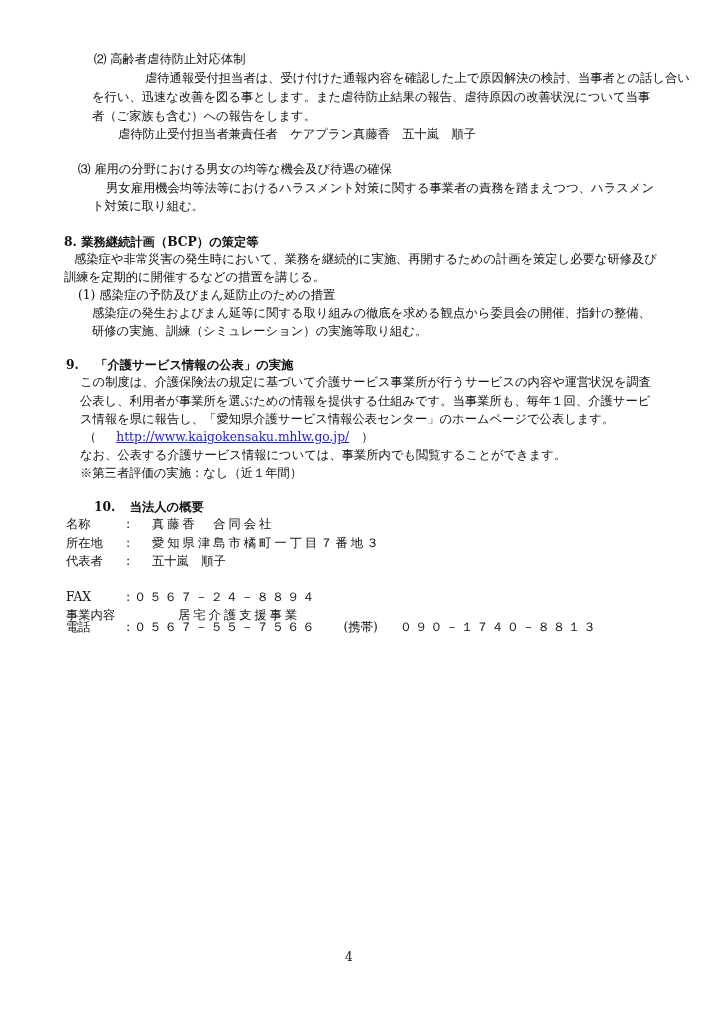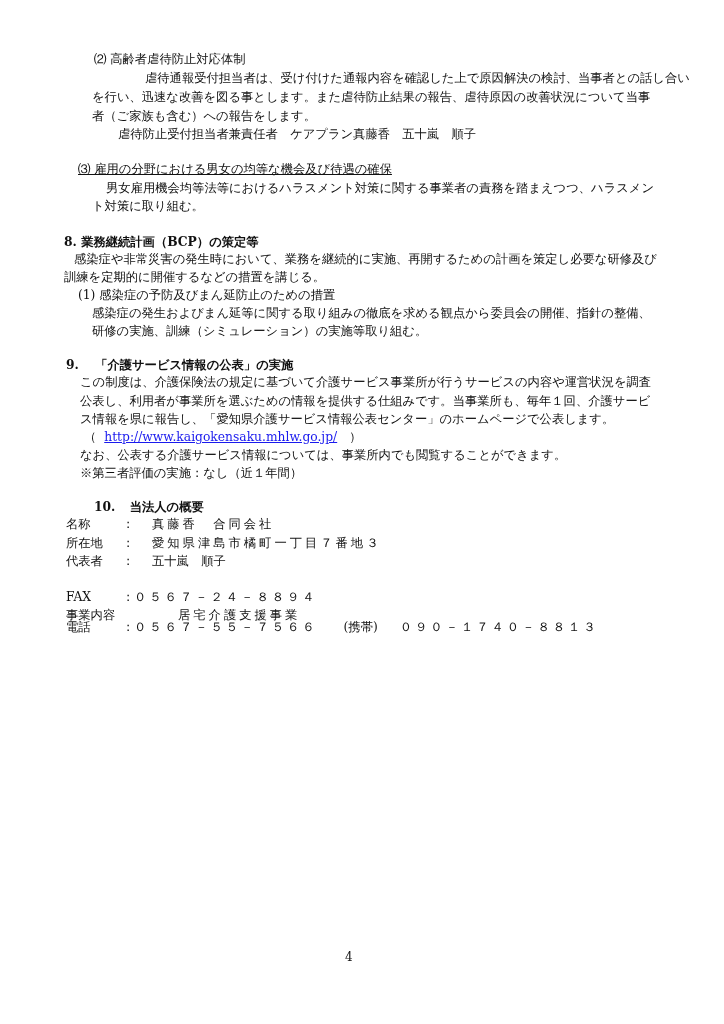--- a/index.html
+++ b/index.html
@@ -19,21 +19,21 @@
 </style>
 </head>
 <body>
 
 <div class="line" style="left:94px; top:50px;">⑵ 高齢者虐待防止対応体制</div>
 <div class="line" style="left:122px; top:69px;margin-left:23px;">虐待通報受付担当者は、受け付けた通報内容を確認した上で原因解決の検討、当事者との話し合い</div>
 <div class="line" style="left:92px; top:88px;">を行い、迅速な改善を図る事とします。また虐待防止結果の報告、虐待原因の改善状況について当事</div>
 <div class="line" style="left:92px; top:107px;">者（ご家族も含む）への報告をします。</div>
 <div class="line" style="left:118px; top:125px;">虐待防止受付担当者兼責任者　ケアプラン真藤香　五十嵐　順子</div>
 
-<div class="line" style="left:78px; top:160px;text-decoration:underline;">⑶ 雇用の分野における男女の均等な機会及び待遇の確保</div>
+<div class="line" style="left:78px; top:160px;">⑶ 雇用の分野における男女の均等な機会及び待遇の確保</div>
 <div class="line" style="left:106px; top:179px;">男女雇用機会均等法等におけるハラスメント対策に関する事業者の責務を踏まえつつ、ハラスメン</div>
 <div class="line" style="left:92px; top:197px;">ト対策に取り組む。</div>
 
 <div class="line bold" style="left:64px; top:232px;">
   <span>8.</span>
   <span style="">業務継続計画（BCP）の策定等</span>
 </div>
 <div class="line" style="left:74px; top:250px;">感染症や非常災害の発生時において、業務を継続的に実施、再開するための計画を策定し必要な研修及び</div>
 <div class="line" style="left:64px; top:268px;">訓練を定期的に開催するなどの措置を講じる。</div>
 <div class="line" style="left:78px; top:286px;">(1) 感染症の予防及びまん延防止のための措置</div>
@@ -42,21 +42,21 @@
 
 <div class="line bold" style="left:66px; top:355px;">
   <span>9.</span>
   <span style="margin-left:12px;">「介護サービス情報の公表」の実施</span>
 </div>
 <div class="line" style="left:80px; top:373px;">この制度は、介護保険法の規定に基づいて介護サービス事業所が行うサービスの内容や運営状況を調査</div>
 <div class="line" style="left:80px; top:392px;">公表し、利用者が事業所を選ぶための情報を提供する仕組みです。当事業所も、毎年１回、介護サービ</div>
 <div class="line" style="left:80px; top:410px;">ス情報を県に報告し、「愛知県介護サービス情報公表センター」のホームページで公表します。</div>
 <div class="line" style="left:84px; top:428px;">
   <span>（</span>
-  <span class="link" style="margin-left:4px;text-align:right;">http://www.kaigokensaku.mhlw.go.jp/</span>
+  <span class="link" style="margin-left:16px;text-align:right;">http://www.kaigokensaku.mhlw.go.jp/</span>
   <span style="margin-left:8px;">）</span>
 </div>
 <div class="line" style="left:80px; top:446px;">なお、公表する介護サービス情報については、事業所内でも閲覧することができます。</div>
 <div class="line" style="left:80px; top:464px;">※第三者評価の実施：なし（近１年間）</div>
 
 <div class="line bold" style="left:64px; top:497px;margin-left:30px;">
   <span>10.</span>
   <span style="margin-left:10px;">当法人の概要</span>
 </div>
 

